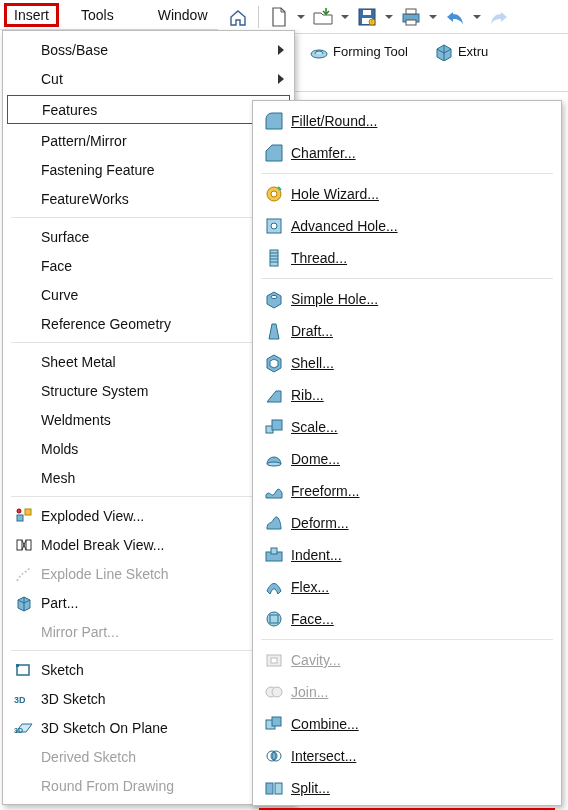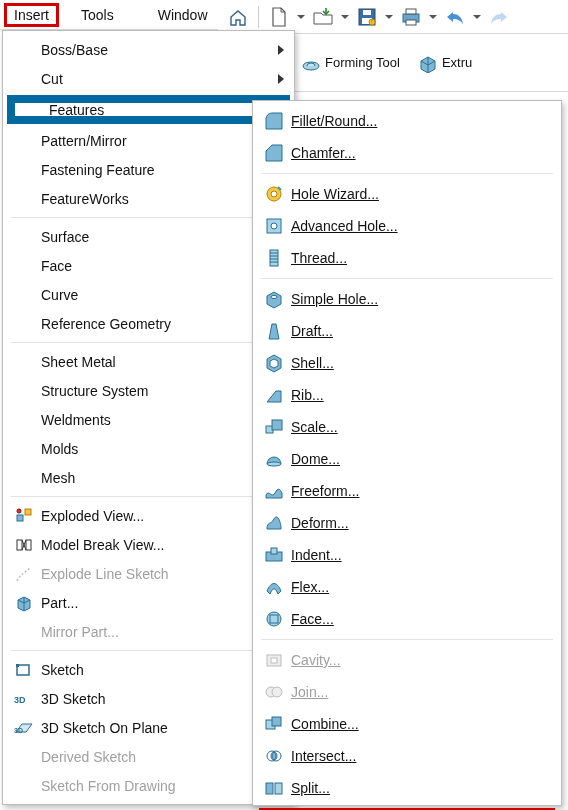--- a/index.html
+++ b/index.html
@@ -62,22 +62,22 @@
   .drop-caret {
     display:inline-flex; align-items:center; justify-content:center;
     width:12px; height:28px; color:#555;
   }
   .drop-caret svg { width:8px; height:8px; }
   
   .ribbon {
     position:absolute;
     top:34px; left:250px; right:0;
     height:58px;
-    display:flex; align-items:center;
-    gap:4px;
+    display:flex; align-items:flex-start;
+    gap:12px;
     padding:4px 6px;
     border-bottom:1px solid #d9d9d9;
     overflow:hidden;
   }
   .ribbon .ritem {
     display:flex; align-items:center; gap:4px;
     border:1px solid transparent;
     padding:2px 6px;
     font-size:13px;
     white-space:nowrap;
@@ -108,21 +108,21 @@
     width: 22px; height:22px;
     display:inline-flex; align-items:center; justify-content:center;
     margin-right: 6px;
   }
   .menu-item.disabled { color: #a0a0a0; }
   .menu-item .arrow {
     position: absolute; right: 10px; top: 50%; transform: translateY(-50%);
     color:#333;
   }
   .menu-item.highlight {
-    border: 8px solid #0369a1;
+    border: 1px solid #0369a1;
     height: 29px;
     padding-top:0; padding-bottom:0;
     margin: 2px 4px;
     padding-left: 34px; padding-right:12px;
     background: #fff;
   }
   .menu-sep {
     height: 1px;
     background: #e3e3e3;
     margin: 4px 8px;
@@ -427,21 +427,21 @@
           <path d="M2 12l6-8h10l-6 8z" fill="#cfe8f5" stroke="#2b6e8f"></path>
           <text x="0" y="13" font-size="7" fill="#2b6e8f" font-weight="bold">3D</text>
         </svg>
       </span>
     <span>3D Sketch On Plane</span>
   </div>
   <div class="menu-item disabled">
       <span>Derived Sketch</span>
     </div>
   <div class="menu-item disabled">
-      <span>Sketch From Drawing</span>
+      <span>Round From Drawing</span>
     </div>
 </div>
 
 <div class="submenu-panel">
 
   <div class="sub-item">
       <span class="sicon">
         <svg width="20" height="20" viewBox="0 0 20 20">
           <path d="M2 18V8a6 6 0 0 1 6-6h10v16z" class="ico-cube"></path>
         </svg>

